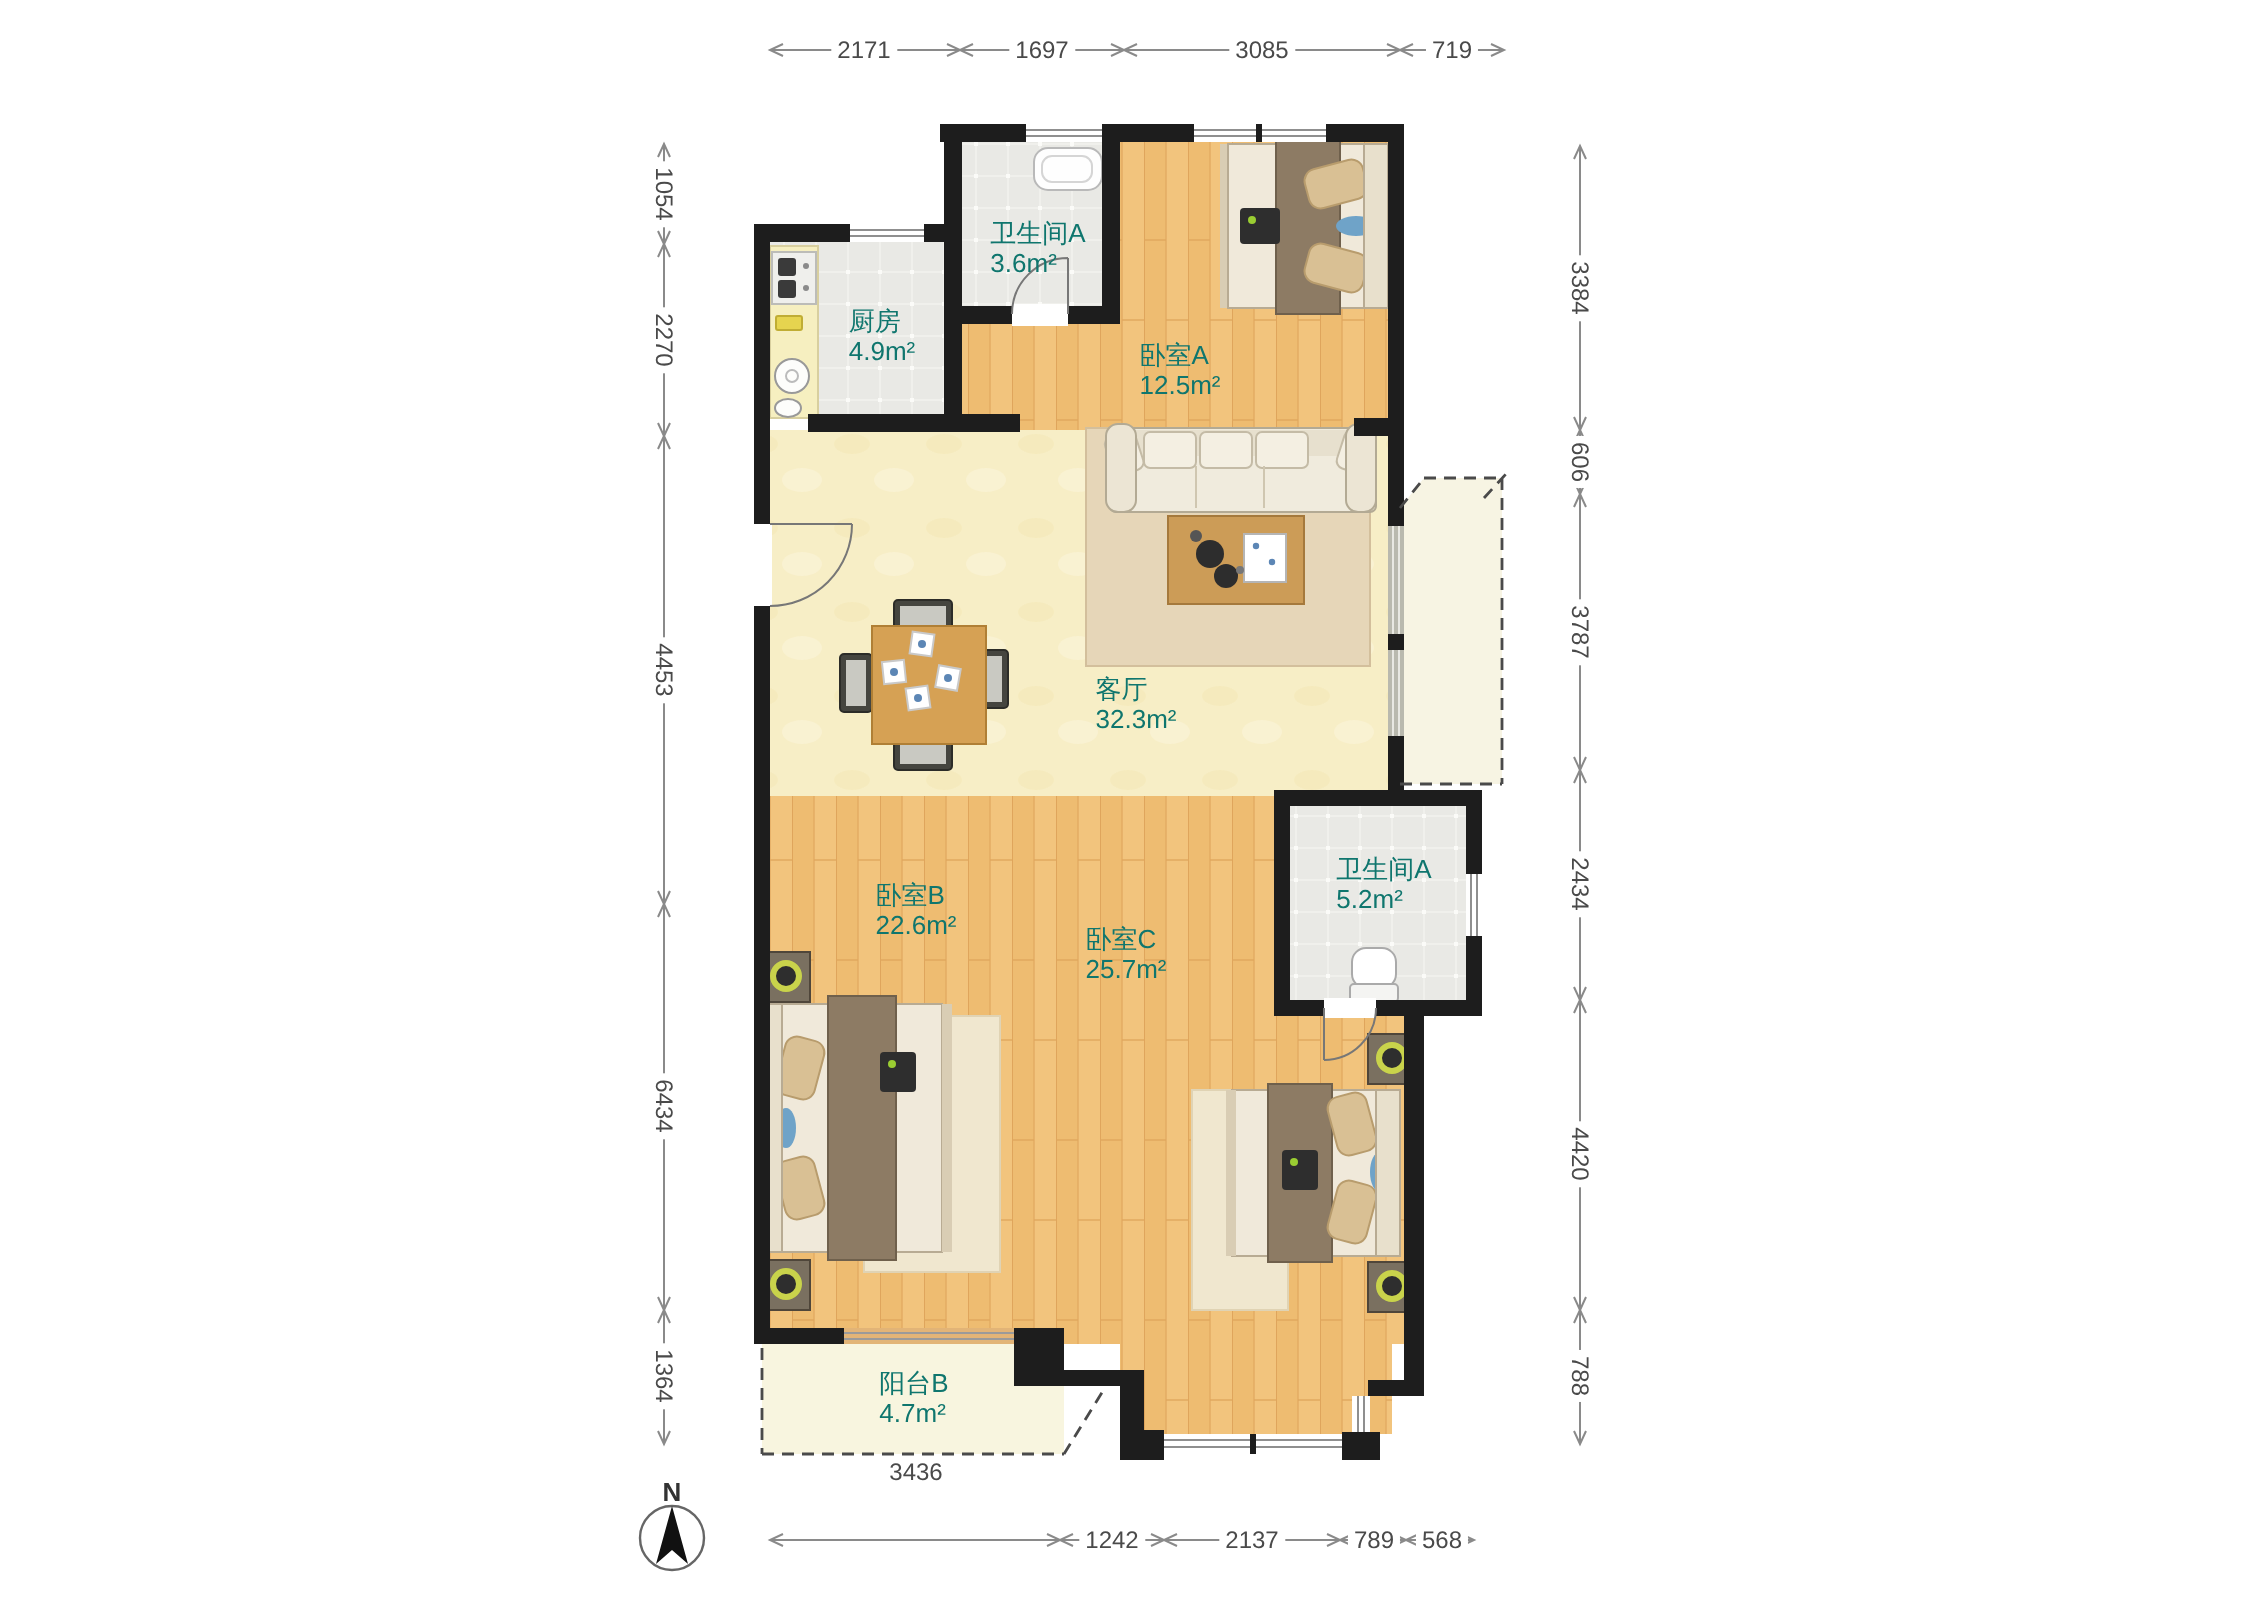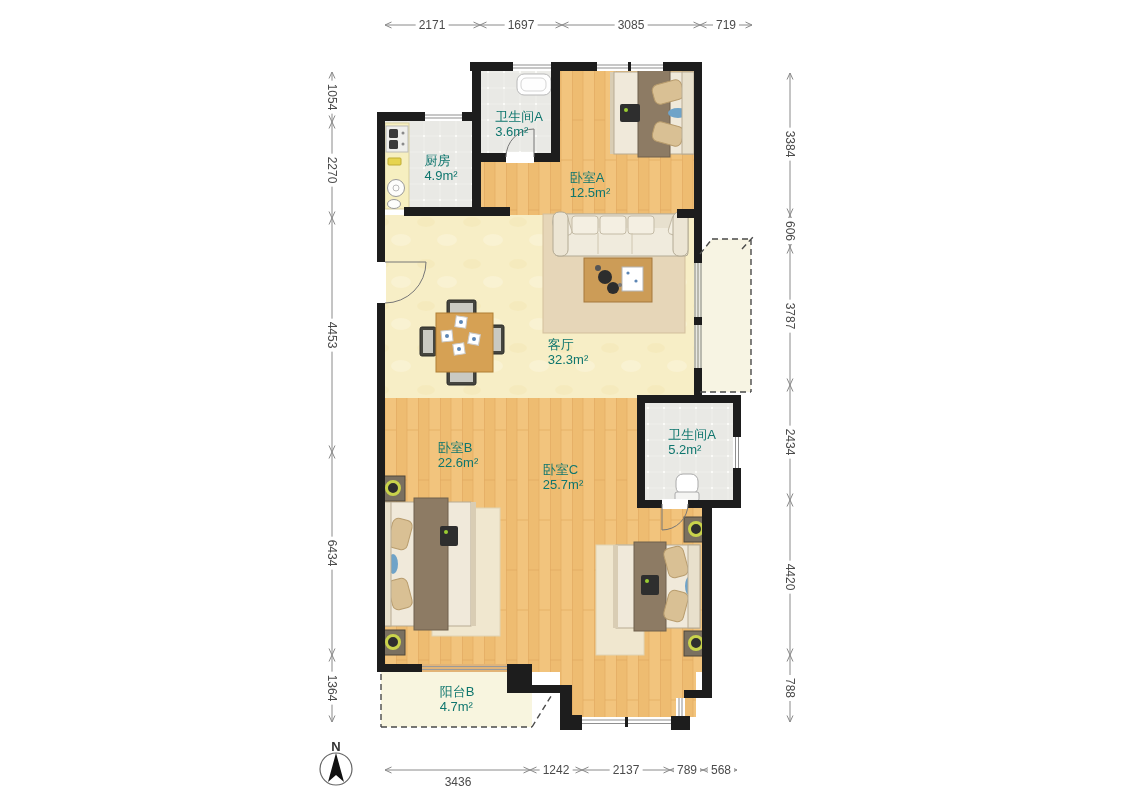--- a/index.html
+++ b/index.html
@@ -356,21 +356,21 @@
 <div class="dim dimv" style="left:332px;top:553px">6434</div>
 <div class="dim dimv" style="left:332px;top:688px">1364</div>
 
 <div class="dim dimv" style="left:790px;top:144px">3384</div>
 <div class="dim dimv" style="left:790px;top:231px">606</div>
 <div class="dim dimv" style="left:790px;top:316px">3787</div>
 <div class="dim dimv" style="left:790px;top:442px">2434</div>
 <div class="dim dimv" style="left:790px;top:577px">4420</div>
 <div class="dim dimv" style="left:790px;top:688px">788</div>
 
-<div class="dim" style="left:458px;top:782px">3436</div>
+<div class="dim" style="left:458px;top:736px">3436</div>
 <div class="dim" style="left:556px;top:770px">1242</div>
 <div class="dim" style="left:626px;top:770px">2137</div>
 <div class="dim" style="left:687px;top:770px">789</div>
 <div class="dim" style="left:721px;top:770px">568</div>
 
 <div class="north" style="left:336px;top:746px">N</div>
 
 </div>
 
 </body></html>

